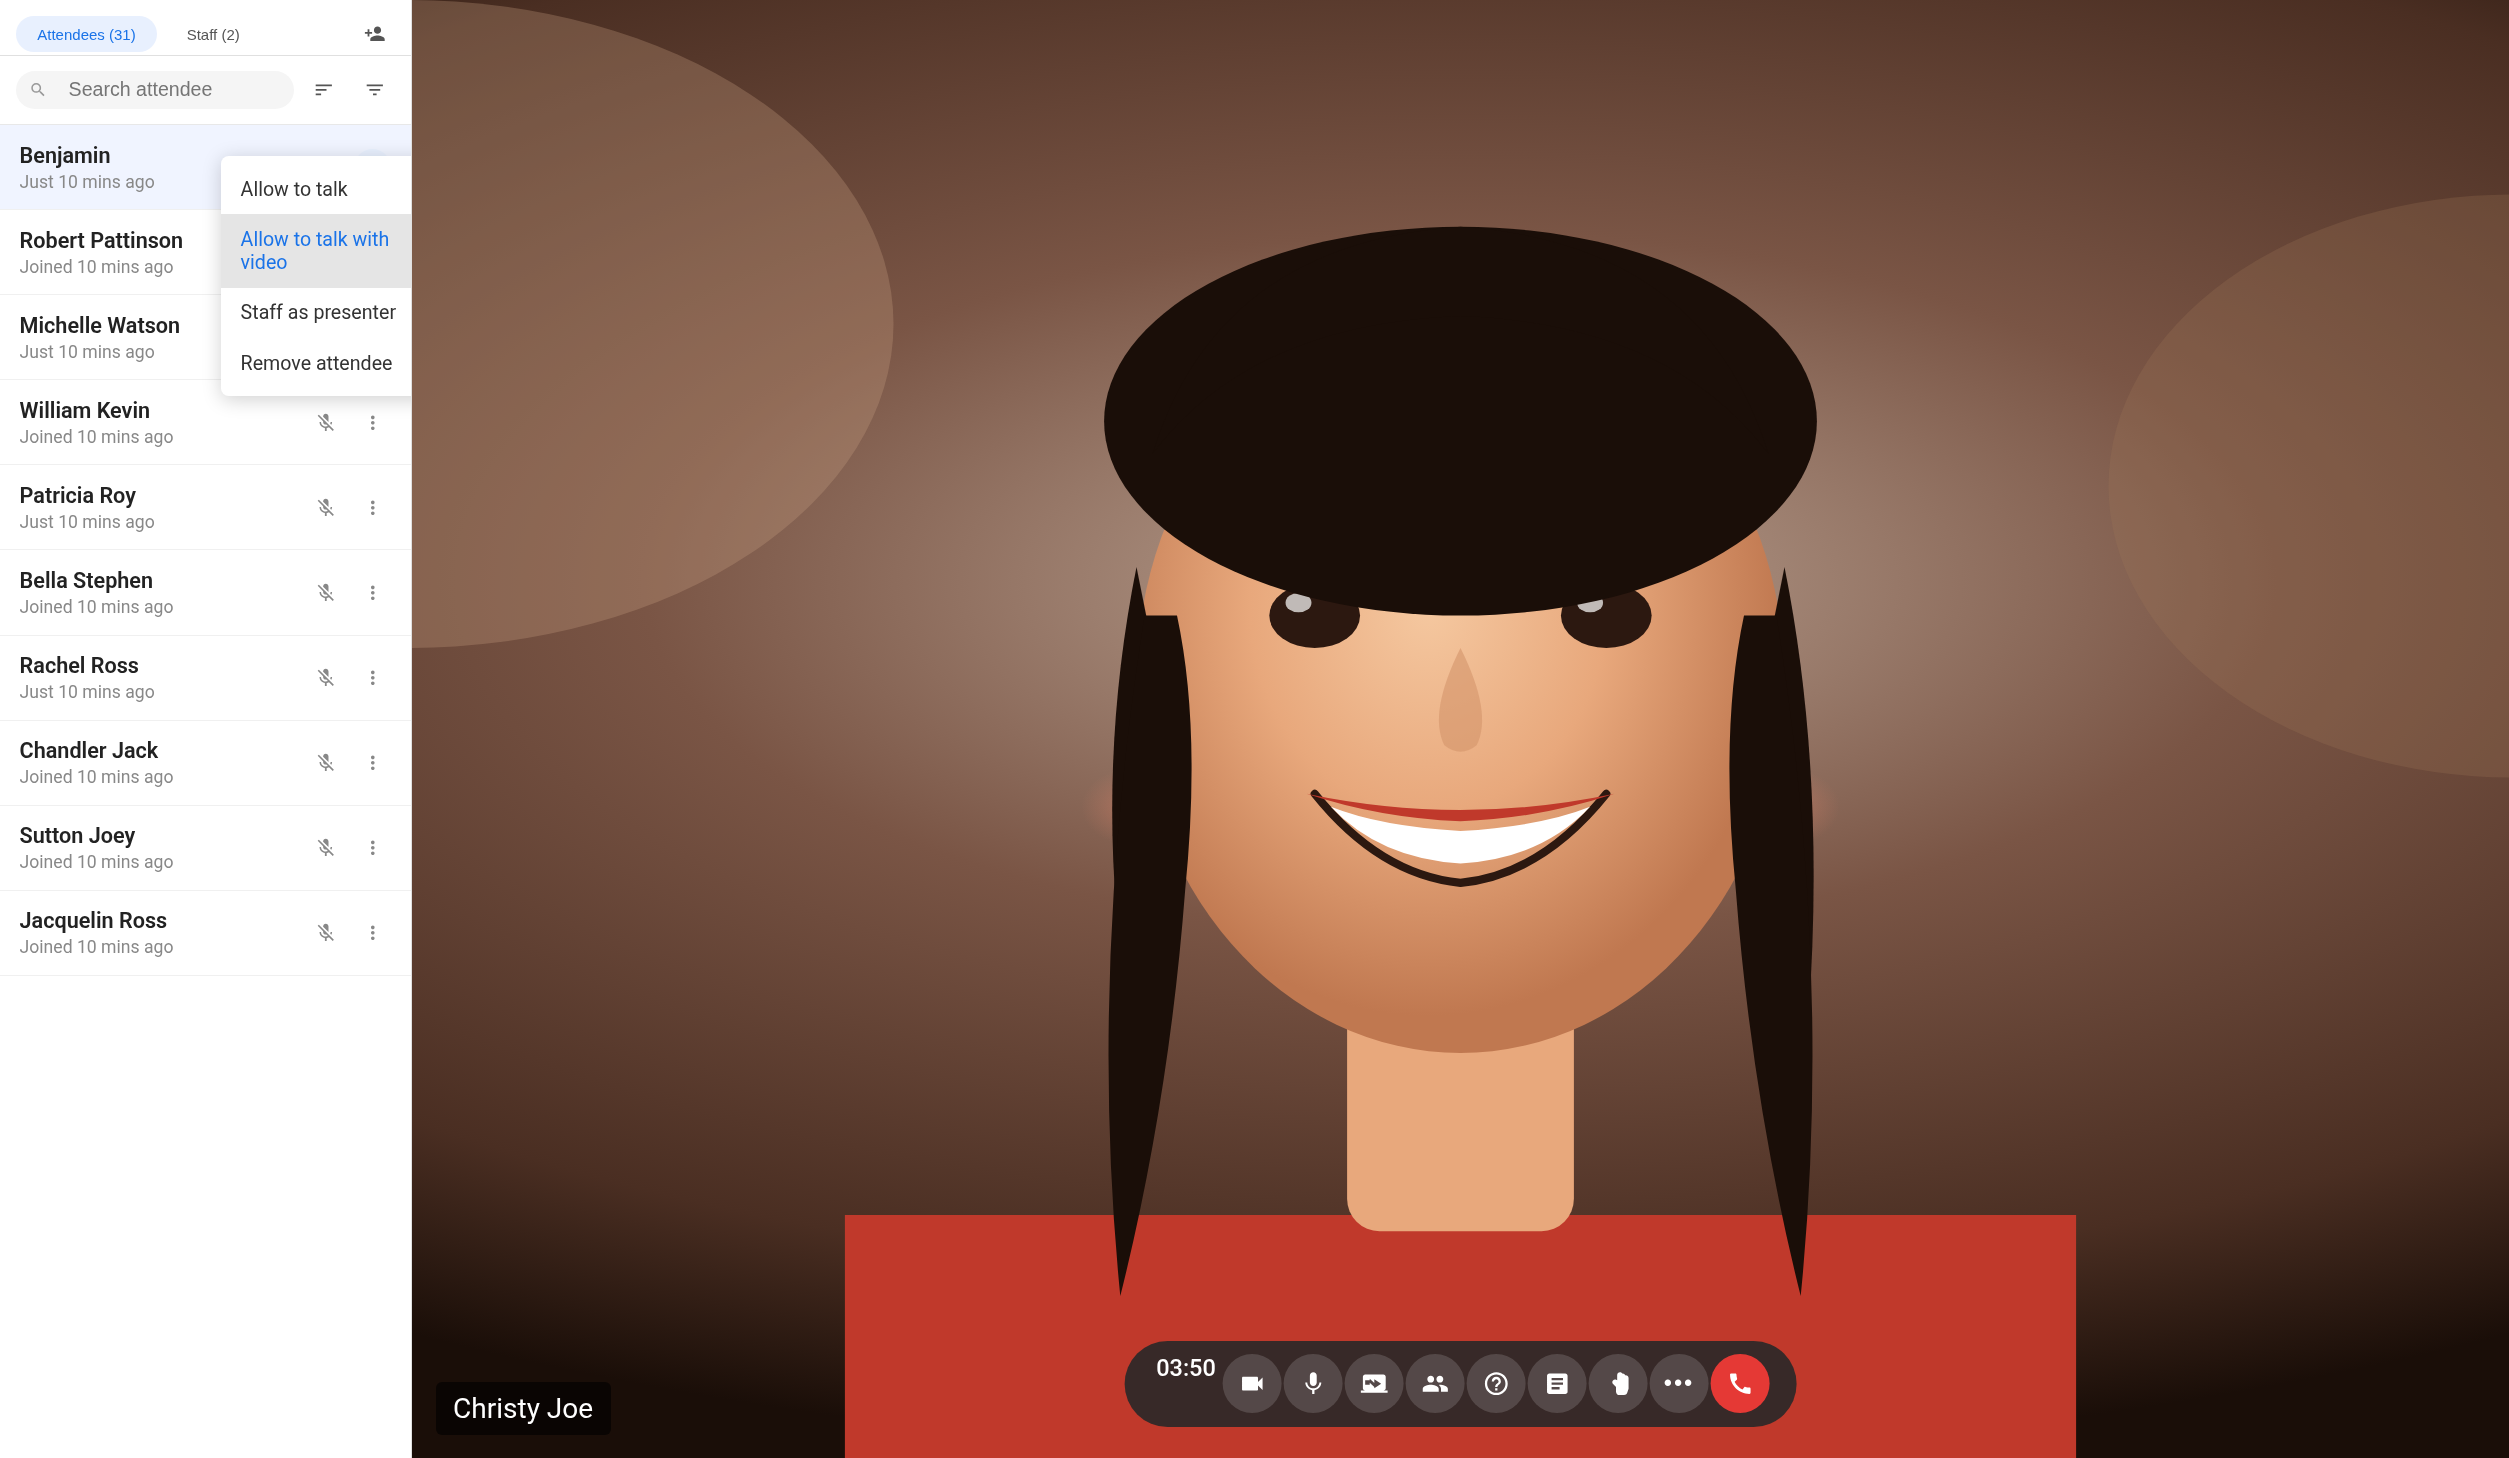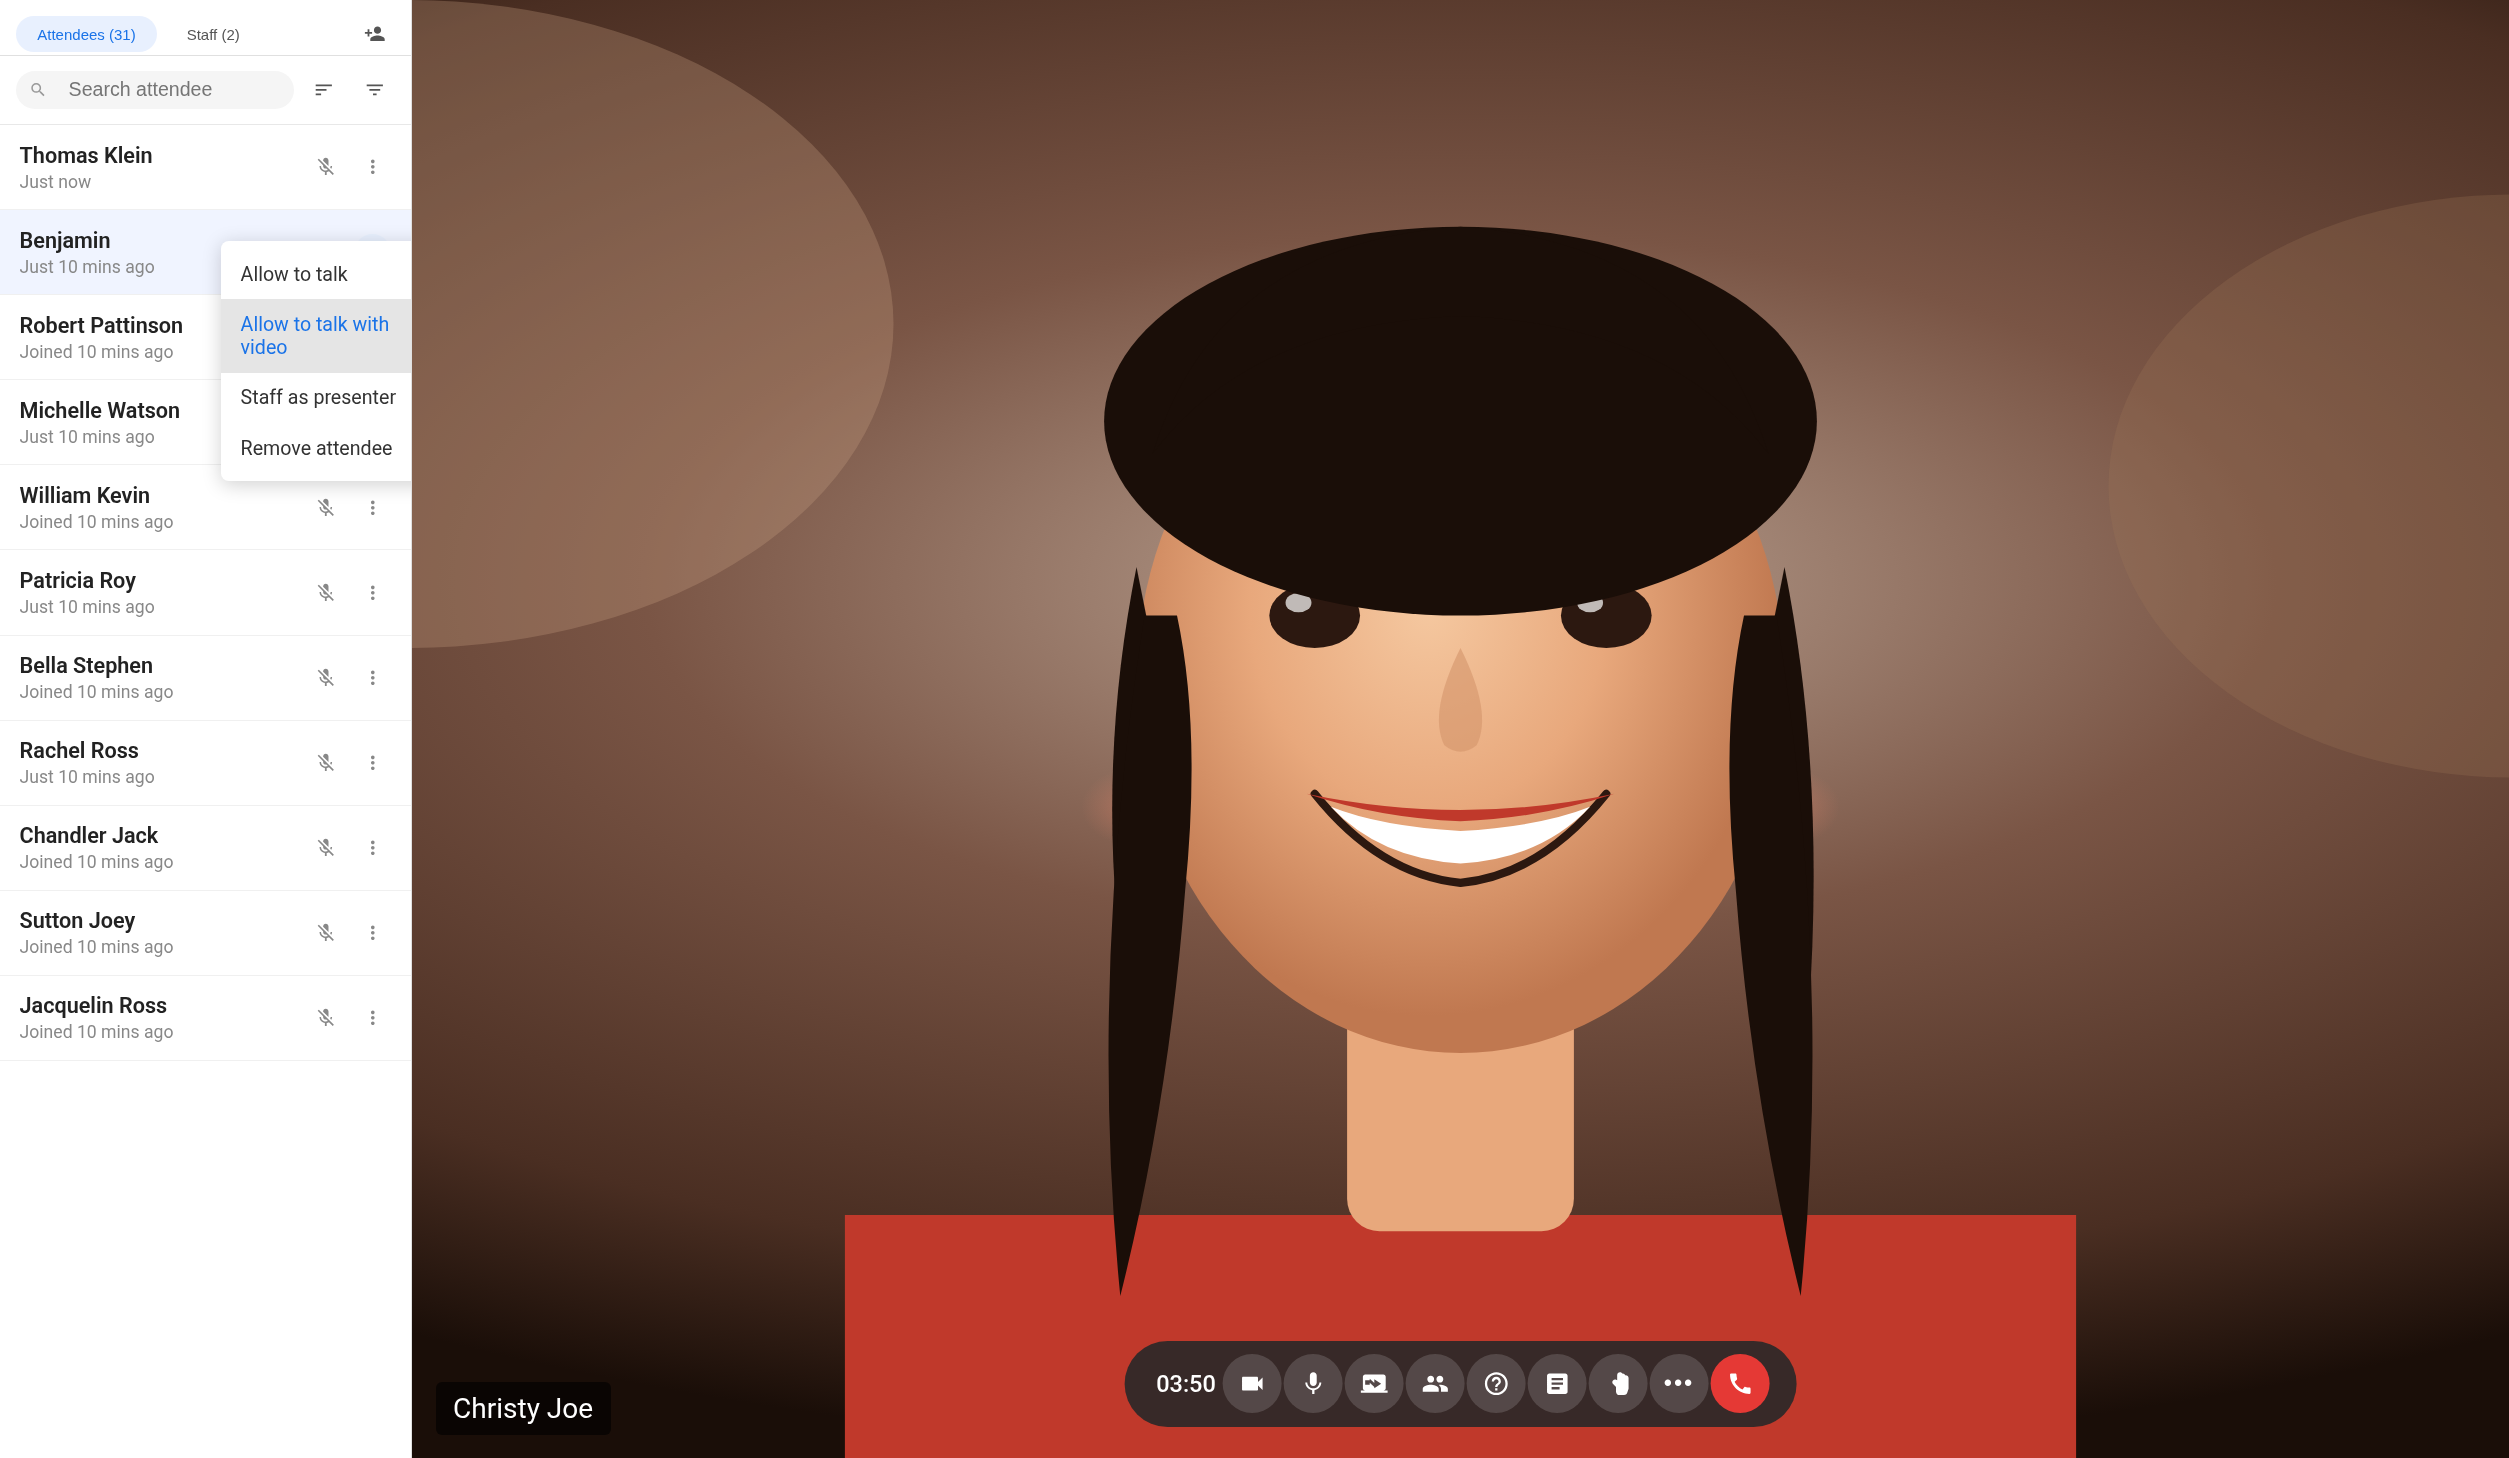--- a/index.html
+++ b/index.html
@@ -216,21 +216,21 @@
       font-size: 28px;
     }
 
     
     .controls-bar {
       position: absolute;
       bottom: 31px;
       left: 50%;
       transform: translateX(-50%);
       display: flex;
-      align-items: center;
+      align-items: flex-start;
       gap: 2px;
       background: rgba(40,40,40,0.9);
       padding: 13.7px 27.4px;
       border-radius: 47px;
     }
 
     .timer-display {
       color: #fff;
       font-size: 23.5px;
       font-weight: 500;
@@ -311,38 +311,20 @@
     </button>
     <button class="filter-btn">
       <svg class="icon-svg" viewBox="0 0 24 24">
         <path d="M10 18h4v-2h-4v2zM3 6v2h18V6H3zm3 7h12v-2H6v2z"></path>
       </svg>
     </button>
   </div>
 
   <div class="attendees-list">
 
-    <div class="attendee-item">
-      <div class="attendee-info">
-        <div class="attendee-name">Thomas Klein</div>
-        <div class="attendee-time">Just now</div>
-      </div>
-      <div class="attendee-actions">
-        <button class="mic-btn">
-          <svg class="icon-svg" viewBox="0 0 24 24">
-            <path d="M19 11h-1.7c0 .74-.16 1.43-.43 2.05l1.23 1.23c.56-.98.9-2.09.9-3.28zm-4.02.17c0-.06.02-.11.02-.17V5c0-1.66-1.34-3-3-3S9 3.34 9 5v.18l5.98 5.99zM4.27 3L3 4.27l6.01 6.01V11c0 1.66 1.33 3 2.99 3 .22 0 .44-.03.65-.08l1.66 1.66c-.71.33-1.5.52-2.31.52-2.76 0-5.3-2.1-5.3-5.1H5c0 3.41 2.72 6.23 6 6.72V21h2v-3.28c.91-.13 1.77-.45 2.54-.9L19.73 21 21 19.73 4.27 3z"></path>
-          </svg>
-        </button>
-        <button class="more-btn">
-          <svg class="icon-svg" viewBox="0 0 24 24">
-            <path d="M12 8c1.1 0 2-.9 2-2s-.9-2-2-2-2 .9-2 2 .9 2 2 2zm0 2c-1.1 0-2 .9-2 2s.9 2 2 2 2-.9 2-2-.9-2-2-2zm0 6c-1.1 0-2 .9-2 2s.9 2 2 2 2-.9 2-2-.9-2-2-2z"></path>
-          </svg>
-        </button>
-      </div>
-    </div>
 
     <div class="attendee-item" style="background:#f0f4ff; position:relative;">
       <div class="attendee-info">
         <div class="attendee-name">Benjamin</div>
         <div class="attendee-time">Just 10 mins ago</div>
       </div>
       <div class="attendee-actions">
         <button class="mic-btn">
           <svg class="icon-svg" viewBox="0 0 24 24">
             <path d="M19 11h-1.7c0 .74-.16 1.43-.43 2.05l1.23 1.23c.56-.98.9-2.09.9-3.28zm-4.02.17c0-.06.02-.11.02-.17V5c0-1.66-1.34-3-3-3S9 3.34 9 5v.18l5.98 5.99zM4.27 3L3 4.27l6.01 6.01V11c0 1.66 1.33 3 2.99 3 .22 0 .44-.03.65-.08l1.66 1.66c-.71.33-1.5.52-2.31.52-2.76 0-5.3-2.1-5.3-5.1H5c0 3.41 2.72 6.23 6 6.72V21h2v-3.28c.91-.13 1.77-.45 2.54-.9L19.73 21 21 19.73 4.27 3z"></path>

